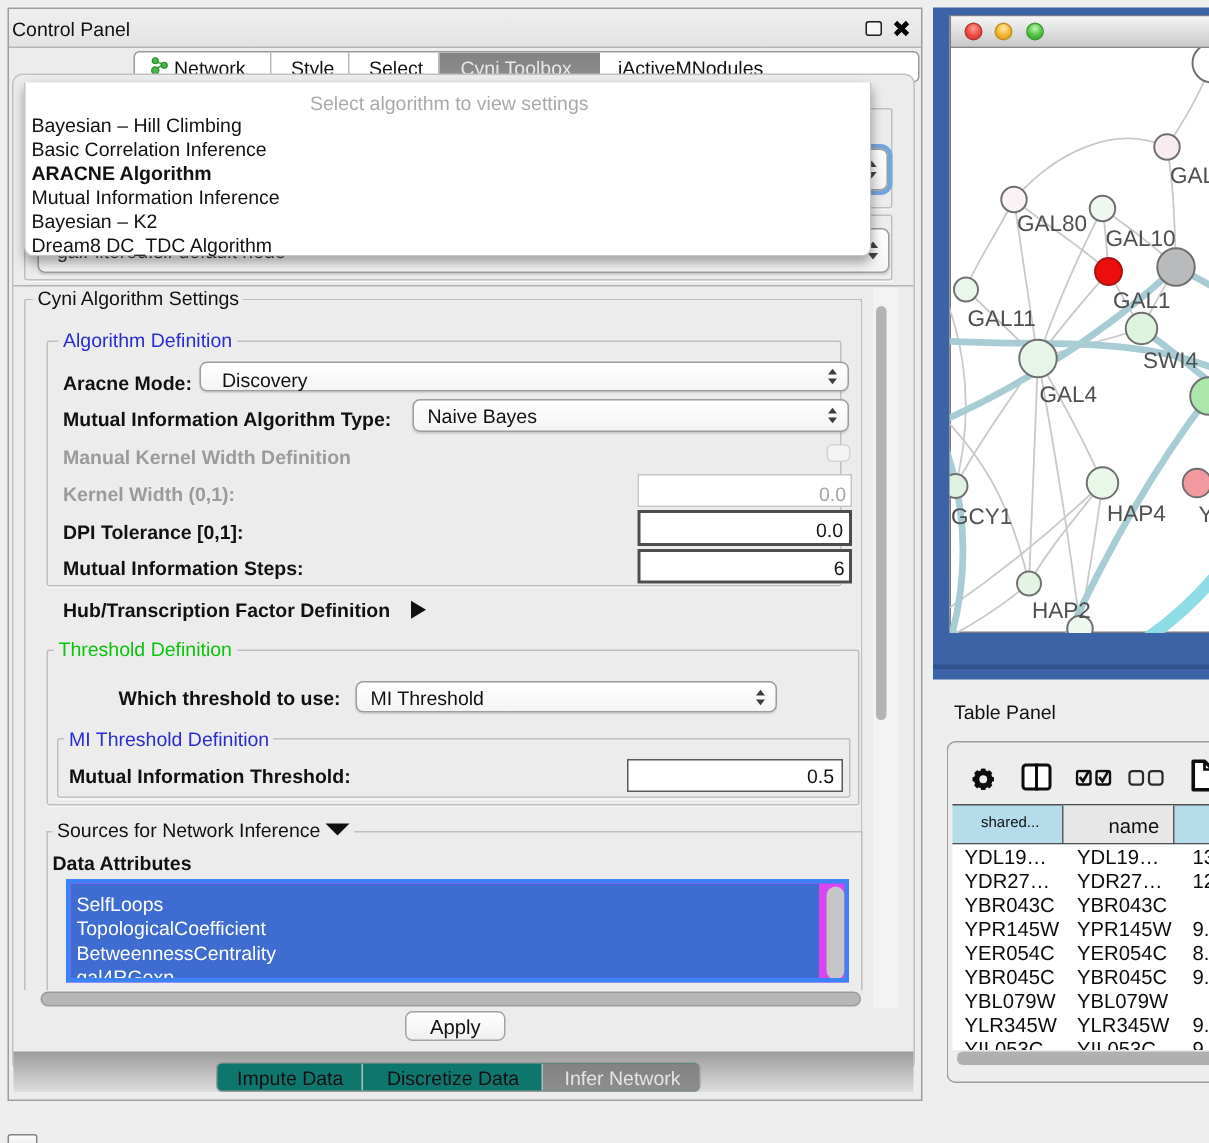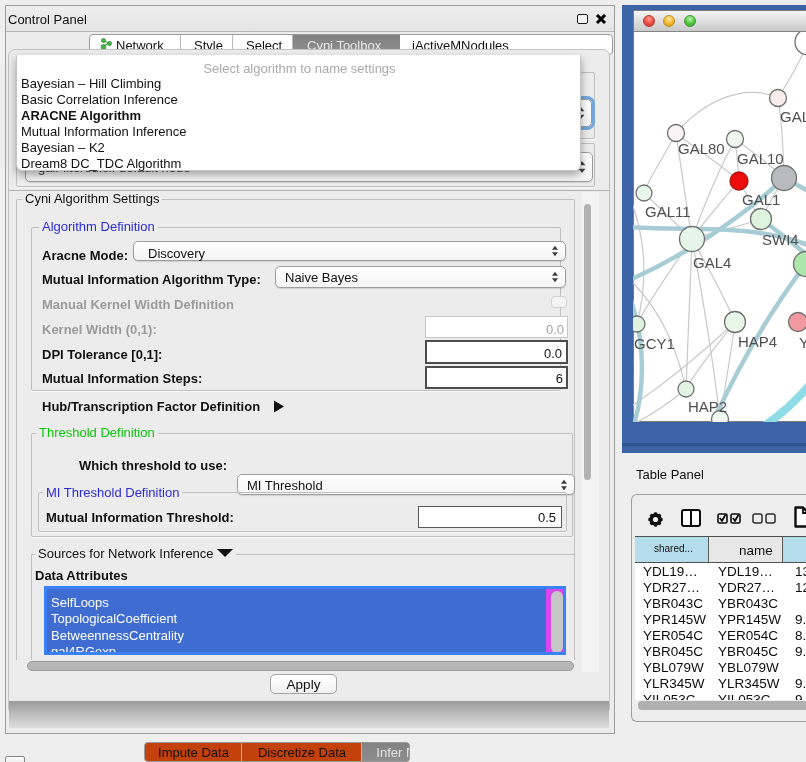--- a/index.html
+++ b/index.html
@@ -204,21 +204,21 @@
     </div>
 <div class="grp" style="left:16px;top:143px;width:579px;height:44px;"></div>
 <div class="combo" style="left:25px;top:152px;width:568px;height:30px;">
       <span style="position:absolute;left:12px;top:7px;font-size:13px;color:#333;">galFiltered.sif default node</span>
       <svg class="ar" viewBox="0 0 9 14">
         <path d="M4.5,0 L8.5,5 L0.5,5 Z M4.5,14 L8.5,9 L0.5,9 Z" fill="#444"></path>
       </svg>
     </div>
 
 <div id="popup" style="left:16px;top:55px;width:565px;height:116px;background:#ffffff;border:1px solid #c4c4c4;border-top:none;border-radius:0 0 6px 6px;box-shadow:0 4px 8px rgba(0,0,0,0.35);">
- <div style="left:0;top:6px;width:565px;text-align:center;font-size:13px;color:#a9a9a9;">Select algorithm to name settings</div>
+ <div style="left:0;top:6px;width:565px;text-align:center;font-size:13px;color:#a9a9a9;">Select algorithm to view settings</div>
  <div class="t13" style="left:4px;top:21px;">Bayesian – Hill Climbing</div>
  <div class="t13" style="left:4px;top:37px;">Basic Correlation Inference</div>
  <div class="t13 b" style="left:4px;top:53px;">ARACNE Algorithm</div>
  <div class="t13" style="left:4px;top:69px;">Mutual Information Inference</div>
  <div class="t13" style="left:4px;top:85px;">Bayesian – K2</div>
  <div class="t13" style="left:4px;top:101px;">Dream8 DC_TDC Algorithm</div>
 </div>
 
 <div style="left:9px;top:190px;width:600px;height:1px;background:#b2b2b2;"></div>
 <div style="left:582px;top:192px;width:17px;height:480px;background:#f3f3f3;"></div>
@@ -258,21 +258,21 @@
 <div class="field" style="left:425px;top:366px;width:143px;height:23px;border:2px solid #4d4d4d;"></div>
 <div class="t13" style="left:425px;top:371px;width:138px;text-align:right;">6</div>
 <div class="t13 b" style="left:42px;top:399px;">Hub/Transcription Factor Definition</div>
 <svg style="left:273px;top:400px;" width="12" height="13">
       <path d="M1,0.5 L11,6.5 L1,12.5 Z" fill="#111"></path>
     </svg>
 
 <div class="grp" style="left:31px;top:433px;width:542px;height:104px;"></div>
 <div class="gl" style="left:36px;top:426px;color:#09c509;">Threshold Definition</div>
 <div class="t13 b" style="left:79px;top:458px;">Which threshold to use:</div>
-<div class="combo" style="left:237px;top:474px;width:338px;height:21px;text-align:right;">
+<div class="combo" style="left:237px;top:454px;width:281px;height:21px;text-align:right;">
       <span style="position:absolute;left:9px;top:3px;font-size:13px;color:#111;">MI Threshold</span>
       <svg class="ar" viewBox="0 0 9 14">
         <path d="M4.5,1 L8,5.5 L1,5.5 Z M4.5,13 L8,8.5 L1,8.5 Z" fill="#3d3d3d"></path>
       </svg>
     </div>
 <div class="grp" style="left:38px;top:492px;width:529px;height:40px;"></div>
 <div class="gl" style="left:43px;top:486px;color:#2b2bd4;">MI Threshold Definition</div>
 <div class="t13 b" style="left:46px;top:510px;">Mutual Information Threshold:</div>
 <div class="field" style="left:418px;top:506px;width:144px;height:22px;border:1.5px solid #595959;"></div>
 <div class="t13" style="left:418px;top:510px;width:138px;text-align:right;">0.5</div>
@@ -285,21 +285,21 @@
  <div style="left:4px;top:6px;font-size:13px;color:#fff;white-space:nowrap;">SelfLoops</div>
  <div style="left:4px;top:22px;font-size:13px;color:#fff;white-space:nowrap;">TopologicalCoefficient</div>
  <div style="left:4px;top:39px;font-size:13px;color:#fff;white-space:nowrap;">BetweennessCentrality</div>
  <div style="left:4px;top:55px;font-size:13px;color:#fff;white-space:nowrap;">gal4RGexp</div>
  <div style="left:504px;top:2px;width:12px;height:62px;background:#c6c6c6;border-radius:6px;"></div>
 </div>
 
 <div style="left:270px;top:674px;width:67px;height:20px;background:linear-gradient(#ffffff,#f0f0f0);border:1px solid #a3a3a3;border-radius:5px;"></div>
 <div class="t13" style="left:270px;top:677px;width:67px;text-align:center;font-size:13.5px;">Apply</div>
 <div style="left:9px;top:701px;width:600px;height:27px;background:linear-gradient(#9b9b9b,#dedede);"></div>
-<div id="bottabs" style="left:144px;top:708px;width:266px;height:20px;background:#c2410c;border:1px solid #9a9a9a;border-radius:4px;overflow:hidden;margin-top:34px;">
+<div id="bottabs" style="left:144px;top:708px;width:323px;height:20px;background:#0f766e;border:1px solid #9a9a9a;border-radius:4px;overflow:hidden;">
  <div style="left:0;top:0;width:97px;height:20px;border-right:1px solid #b9b9b9;"></div>
  <div class="t13" style="left:0px;top:2px;width:97px;text-align:center;">Impute Data</div>
  <div style="left:97px;top:0;width:120px;height:20px;border-right:1px solid #b9b9b9;"></div>
  <div class="t13" style="left:97px;top:2px;width:120px;text-align:center;">Discretize Data</div>
  <div style="left:217px;top:0;width:106px;height:20px;background:linear-gradient(#828282,#8f8f8f);"></div>
  <div class="t13" style="left:217px;top:2px;width:106px;text-align:center;color:#e4e4e4;">Infer Network</div>
 </div>
 
 <div style="left:5px;top:756px;width:20px;height:10px;background:linear-gradient(#fdfdfd,#e8e8e8);border:1.5px solid #868686;border-radius:2px;"></div>
 

